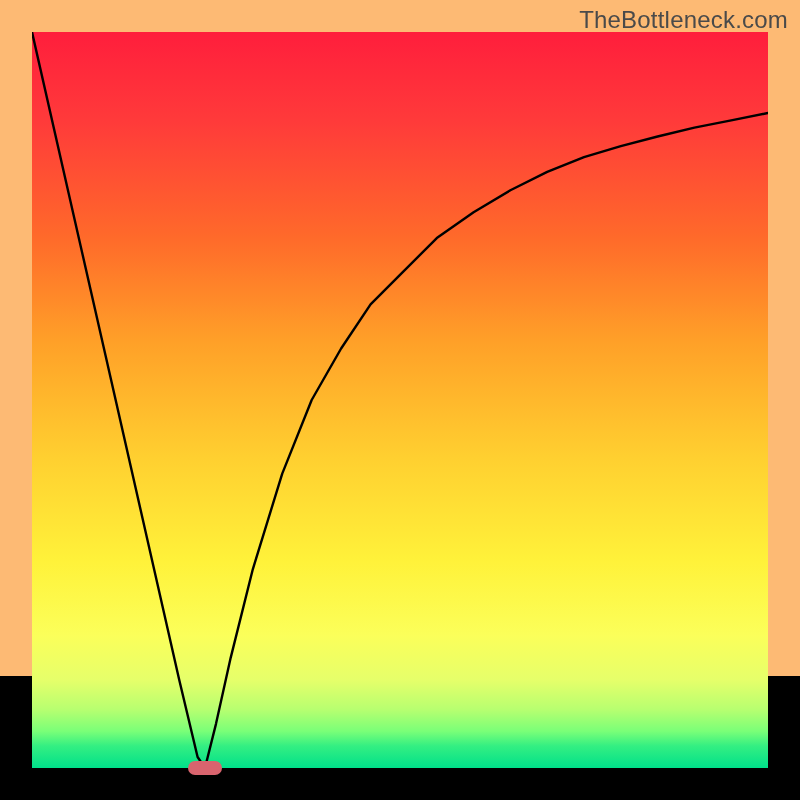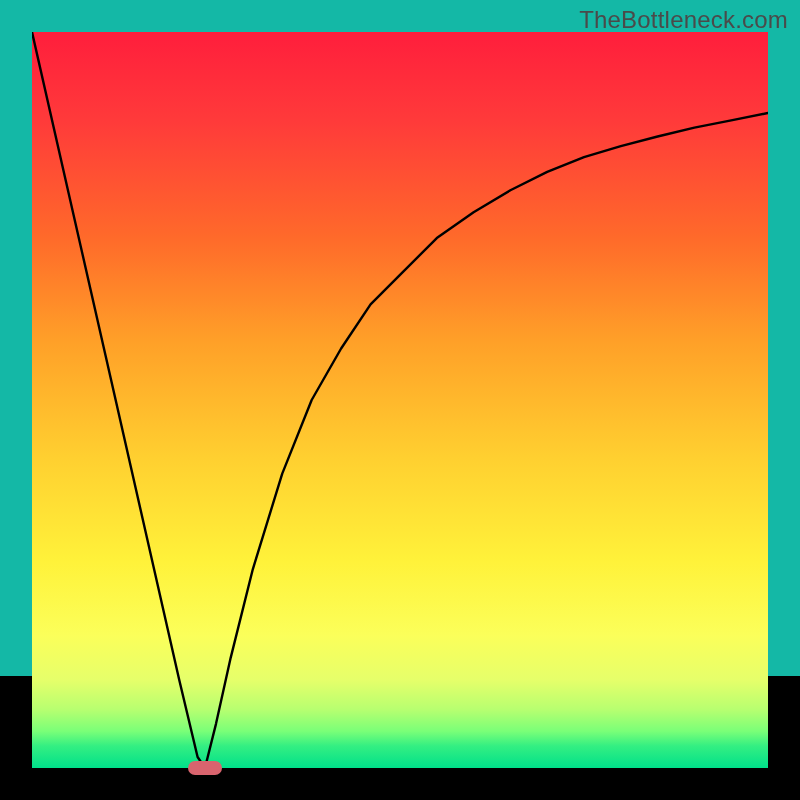--- a/index.html
+++ b/index.html
@@ -8,21 +8,21 @@
     width: 800px;
     height: 800px;
     overflow: hidden;
     background: #000;
     font-family: Arial, Helvetica, sans-serif;
   }
   .frame {
     position: relative;
     width: 800px;
     height: 676px;
-    background: #14b8a6;
+    background: #fdba74;
   }
   .plot-area {
     position: absolute;
     left: 32px;
     top: 32px;
     width: 736px;
     height: 736px;
     background: linear-gradient(to bottom,
       #ff1e3c 0%,
       #ff3a3a 12%,

